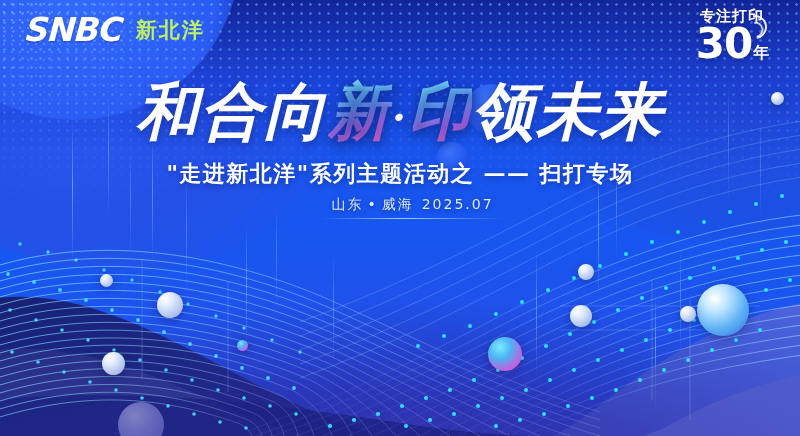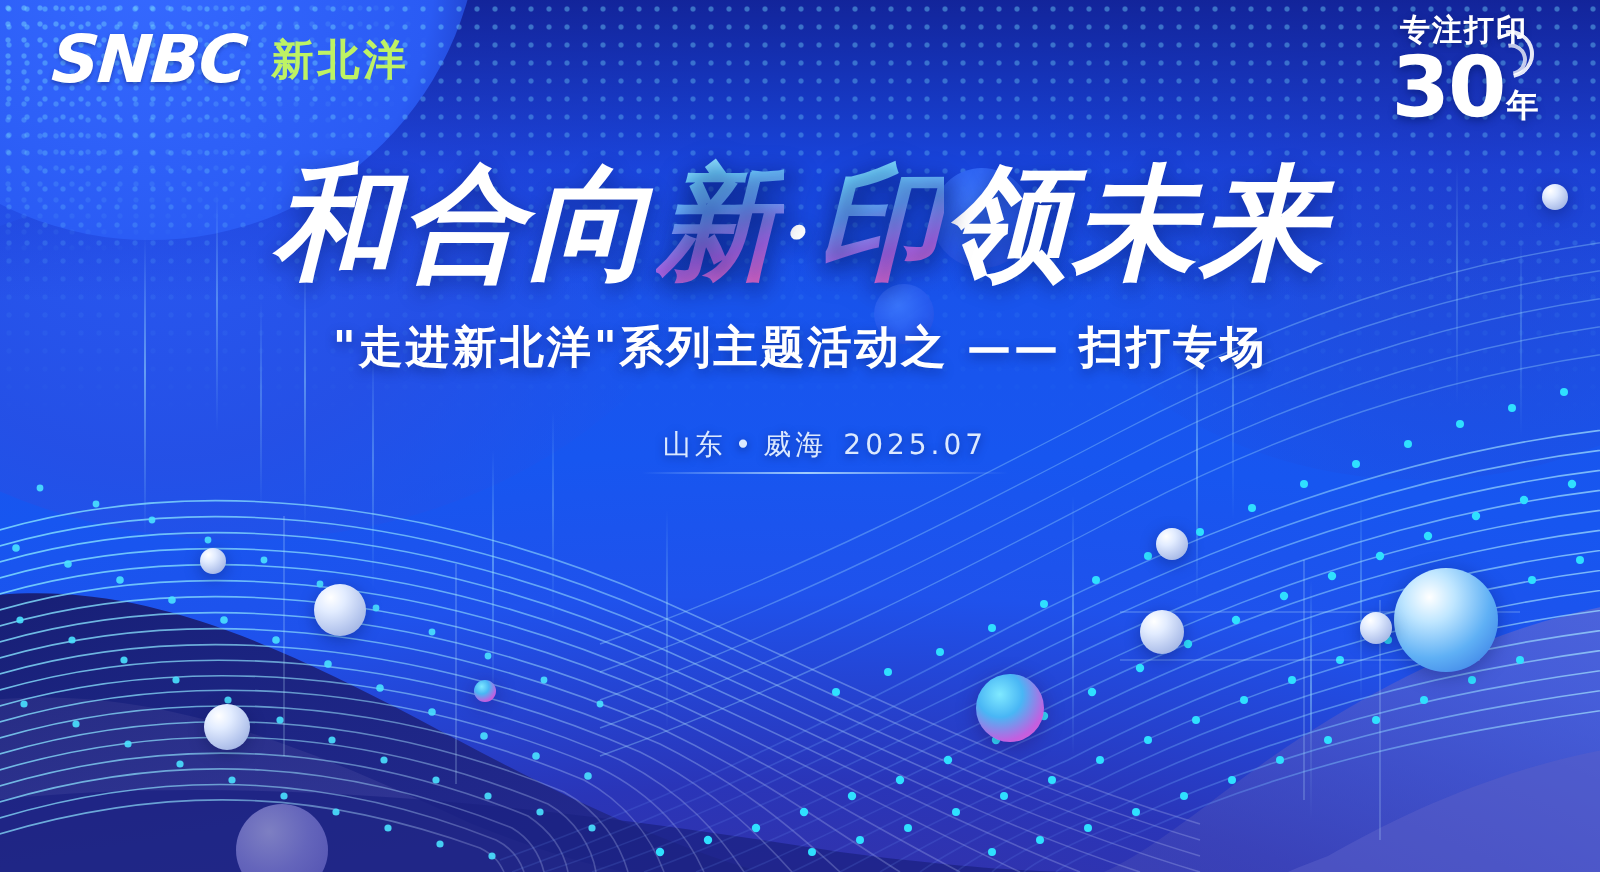--- a/index.html
+++ b/index.html
@@ -124,21 +124,21 @@
     filter:drop-shadow(0 3px 7px rgba(10,20,90,.35));
   }
   .title .dot{font-size:40px;vertical-align:middle;}
   .subtitle{
     margin-top:16px;
     font-size:22px;font-weight:bold;color:#ffffff;letter-spacing:1.5px;
     font-family:"DejaVu Sans","Liberation Sans",sans-serif;
     text-shadow:0 2px 6px rgba(4,20,90,.45);
     white-space:nowrap;
   }
-  .meta-wrap{margin-top:25px;display:flex;justify-content:center;padding-left:25px;}
+  .meta-wrap{margin-top:7px;display:flex;justify-content:center;padding-left:25px;}
   .meta{
     position:relative;
     font-size:14px;color:#dce9ff;letter-spacing:2px;padding:0 10px 5px 10px;
     font-family:"DejaVu Sans","Liberation Sans",sans-serif;
     text-shadow:0 1px 4px rgba(4,20,90,.5);
   }
   .meta:after{
     content:"";position:absolute;left:0;bottom:0;width:100%;height:1px;
     background:linear-gradient(90deg,rgba(160,210,255,0) 0%,rgba(185,225,255,.85) 45%,rgba(160,210,255,0) 100%);
   }

